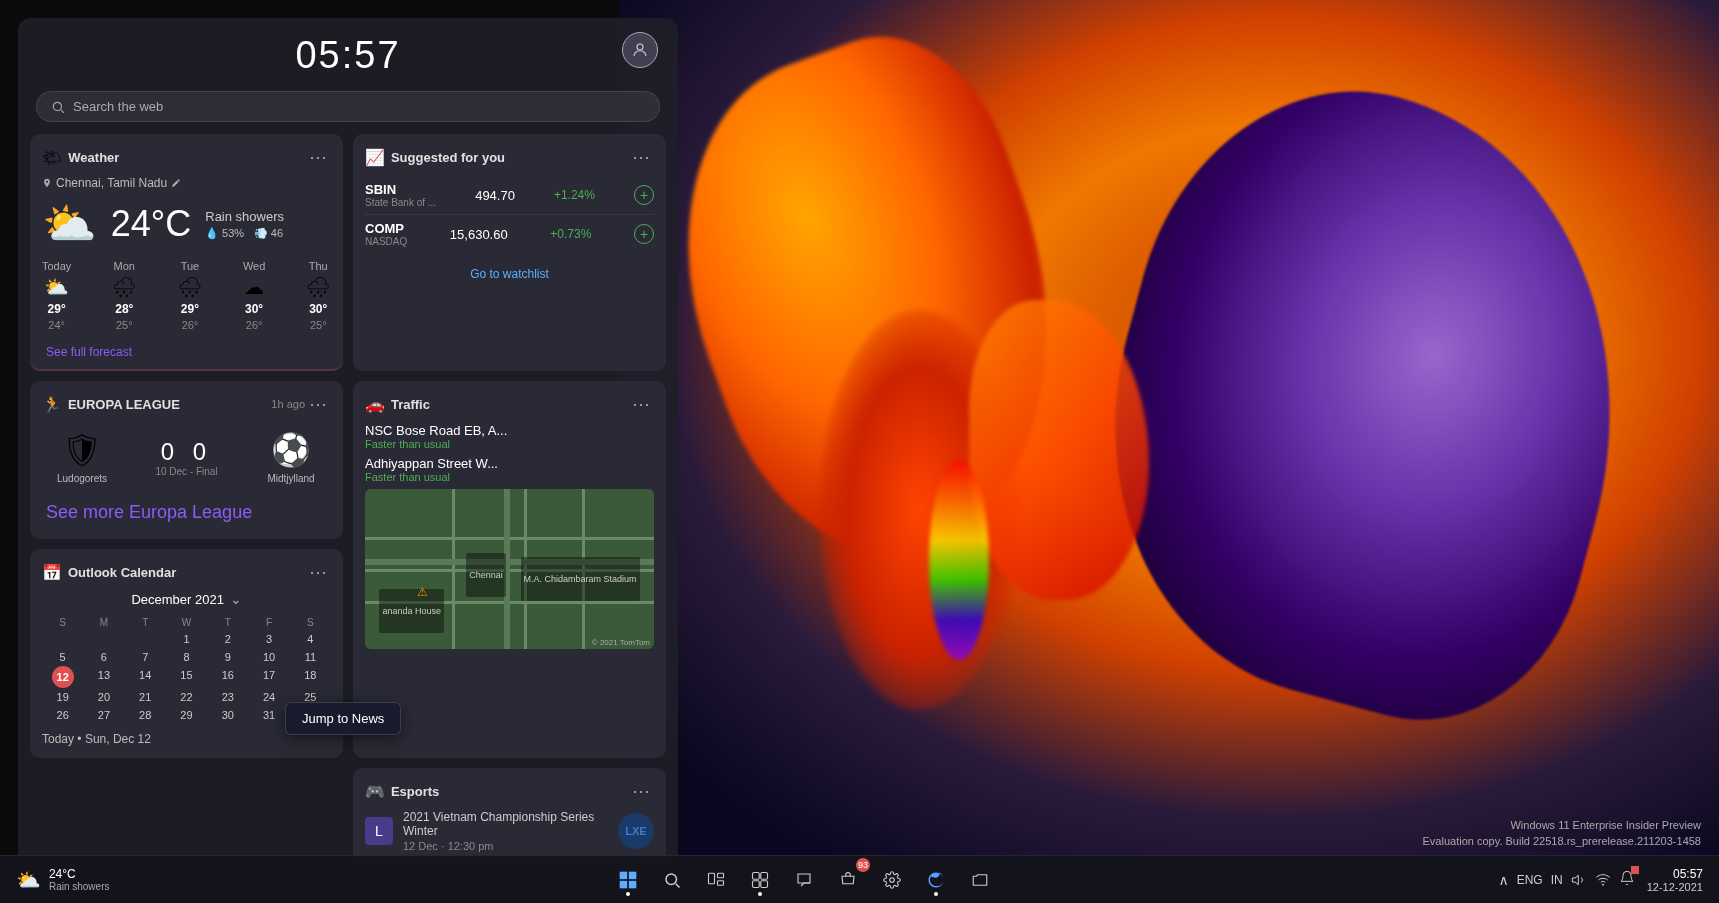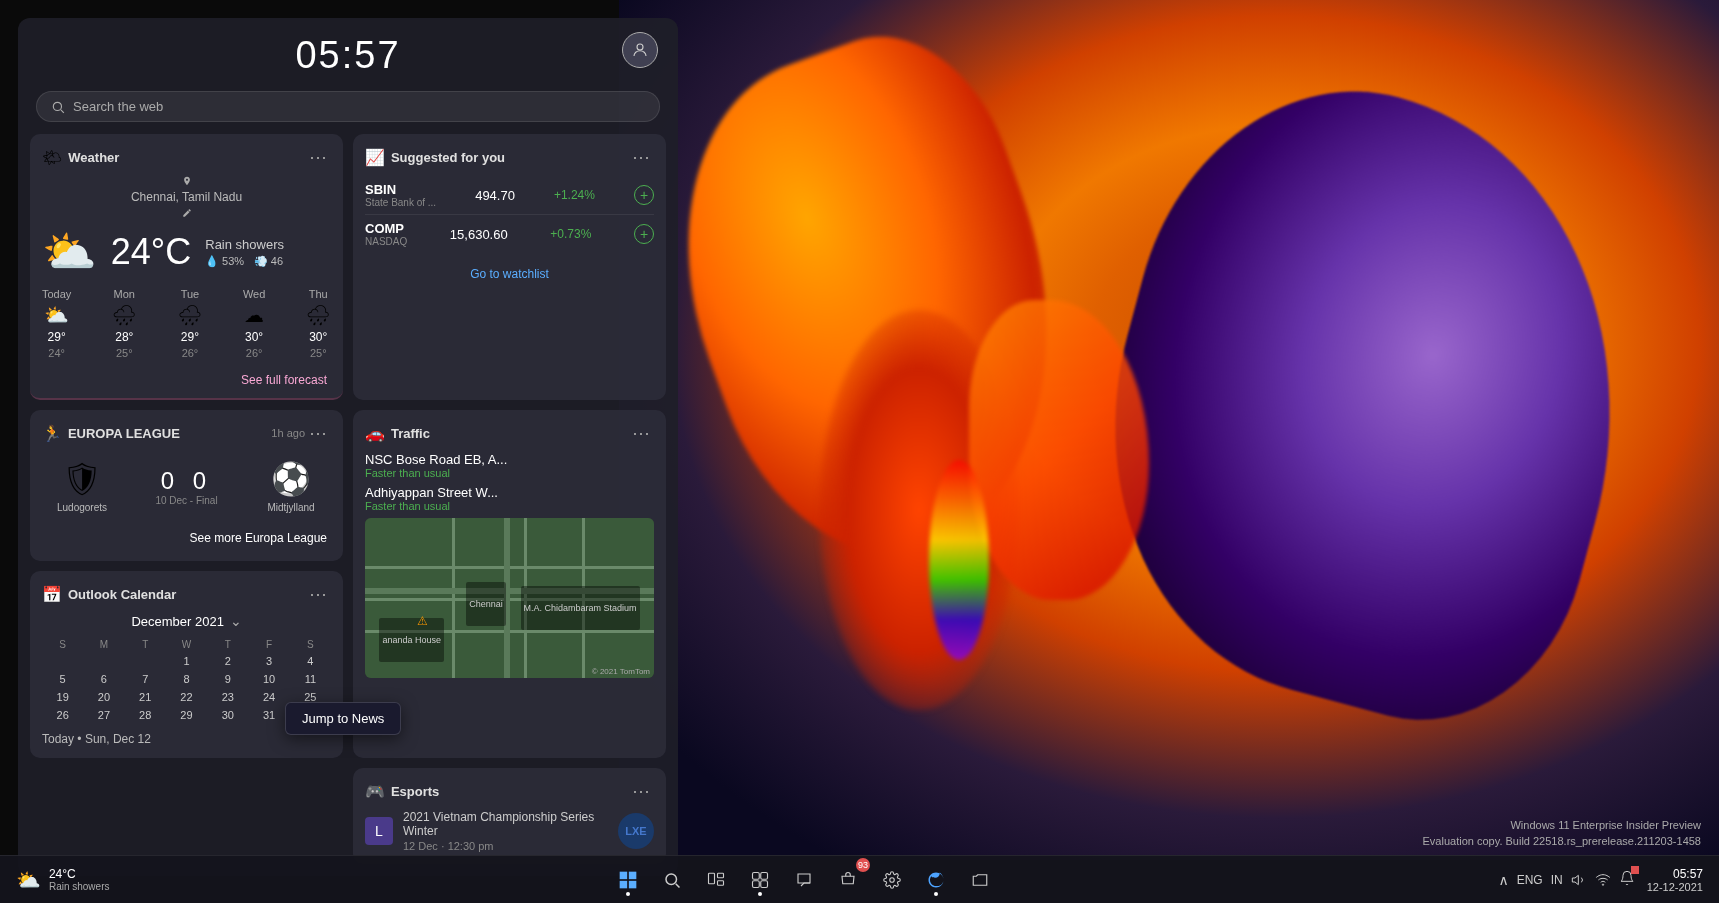--- a/index.html
+++ b/index.html
@@ -194,21 +194,20 @@
     }
 
     
     .weather-location {
       display: flex;
       align-items: center;
       gap: 4px;
       font-size: 12px;
       color: #bbb;
       margin-bottom: 8px;
-      flex-direction: column;
     }
     .weather-main {
       display: flex;
       align-items: center;
       gap: 14px;
       margin-bottom: 10px;
     }
     .weather-icon-large {
       font-size: 44px;
     }
@@ -221,31 +220,31 @@
     .weather-desc { font-size: 13px; color: #ccc; }
     .weather-stats { display: flex; gap: 10px; font-size: 11px; color: #bbb; }
     .weather-forecast {
       display: flex;
       justify-content: space-between;
       margin-top: 8px;
     }
     .forecast-day { display: flex; flex-direction: column; align-items: center; gap: 3px; }
     .forecast-label { font-size: 11px; color: #aaa; }
     .forecast-icon { font-size: 20px; }
-    .forecast-hi { font-size: 12px; color: #fff; }
+    .forecast-hi { font-size: 12px; color: #fff; font-weight: bold; }
     .forecast-lo { font-size: 11px; color: #888; }
     .see-forecast-btn {
       margin-top: 10px;
       width: 100%;
       background: none;
       border: none;
-      color: #f9a8d4;
+      color: #8b5cf6;
       font-size: 12px;
       cursor: pointer;
-      text-align: right;
+      text-align: left;
       padding: 4px;
     }
 
     
     .stock-row {
       display: flex;
       align-items: center;
       justify-content: space-between;
       padding: 6px 0;
       border-bottom: 1px solid rgba(255,255,255,0.07);
@@ -350,24 +349,24 @@
     .team-badge { font-size: 32px; }
     .team-name { font-size: 10px; color: #bbb; text-align: left; }
     .match-score-col { display: flex; flex-direction: column; align-items: center; }
     .match-score { font-size: 24px; font-weight: 300; color: #fff; letter-spacing: 6px; }
     .match-meta { font-size: 10px; color: #888; }
     .see-more-btn {
       margin-top: 6px;
       width: 100%;
       background: none;
       border: none;
-      color: #ffffff;
-      font-size: 12px;
+      color: #8b5cf6;
+      font-size: 18px;
       cursor: pointer;
-      text-align: right;
+      text-align: left;
       padding: 4px;
     }
 
     
     .calendar-month-row {
       display: flex;
       align-items: center;
       justify-content: center;
       gap: 6px;
       margin-bottom: 8px;
@@ -747,20 +746,29 @@
           <div class="cal-row">
             <span class="cal-cell">5</span>
             <span class="cal-cell">6</span>
             <span class="cal-cell">7</span>
             <span class="cal-cell">8</span>
             <span class="cal-cell">9</span>
             <span class="cal-cell">10</span>
             <span class="cal-cell">11</span>
           </div>
 
+          <div class="cal-row">
+            <span class="cal-cell today">12</span>
+            <span class="cal-cell">13</span>
+            <span class="cal-cell">14</span>
+            <span class="cal-cell">15</span>
+            <span class="cal-cell">16</span>
+            <span class="cal-cell">17</span>
+            <span class="cal-cell">18</span>
+          </div>
 
           <div class="cal-row">
             <span class="cal-cell">19</span>
             <span class="cal-cell">20</span>
             <span class="cal-cell">21</span>
             <span class="cal-cell">22</span>
             <span class="cal-cell">23</span>
             <span class="cal-cell">24</span>
             <span class="cal-cell">25</span>
           </div>

